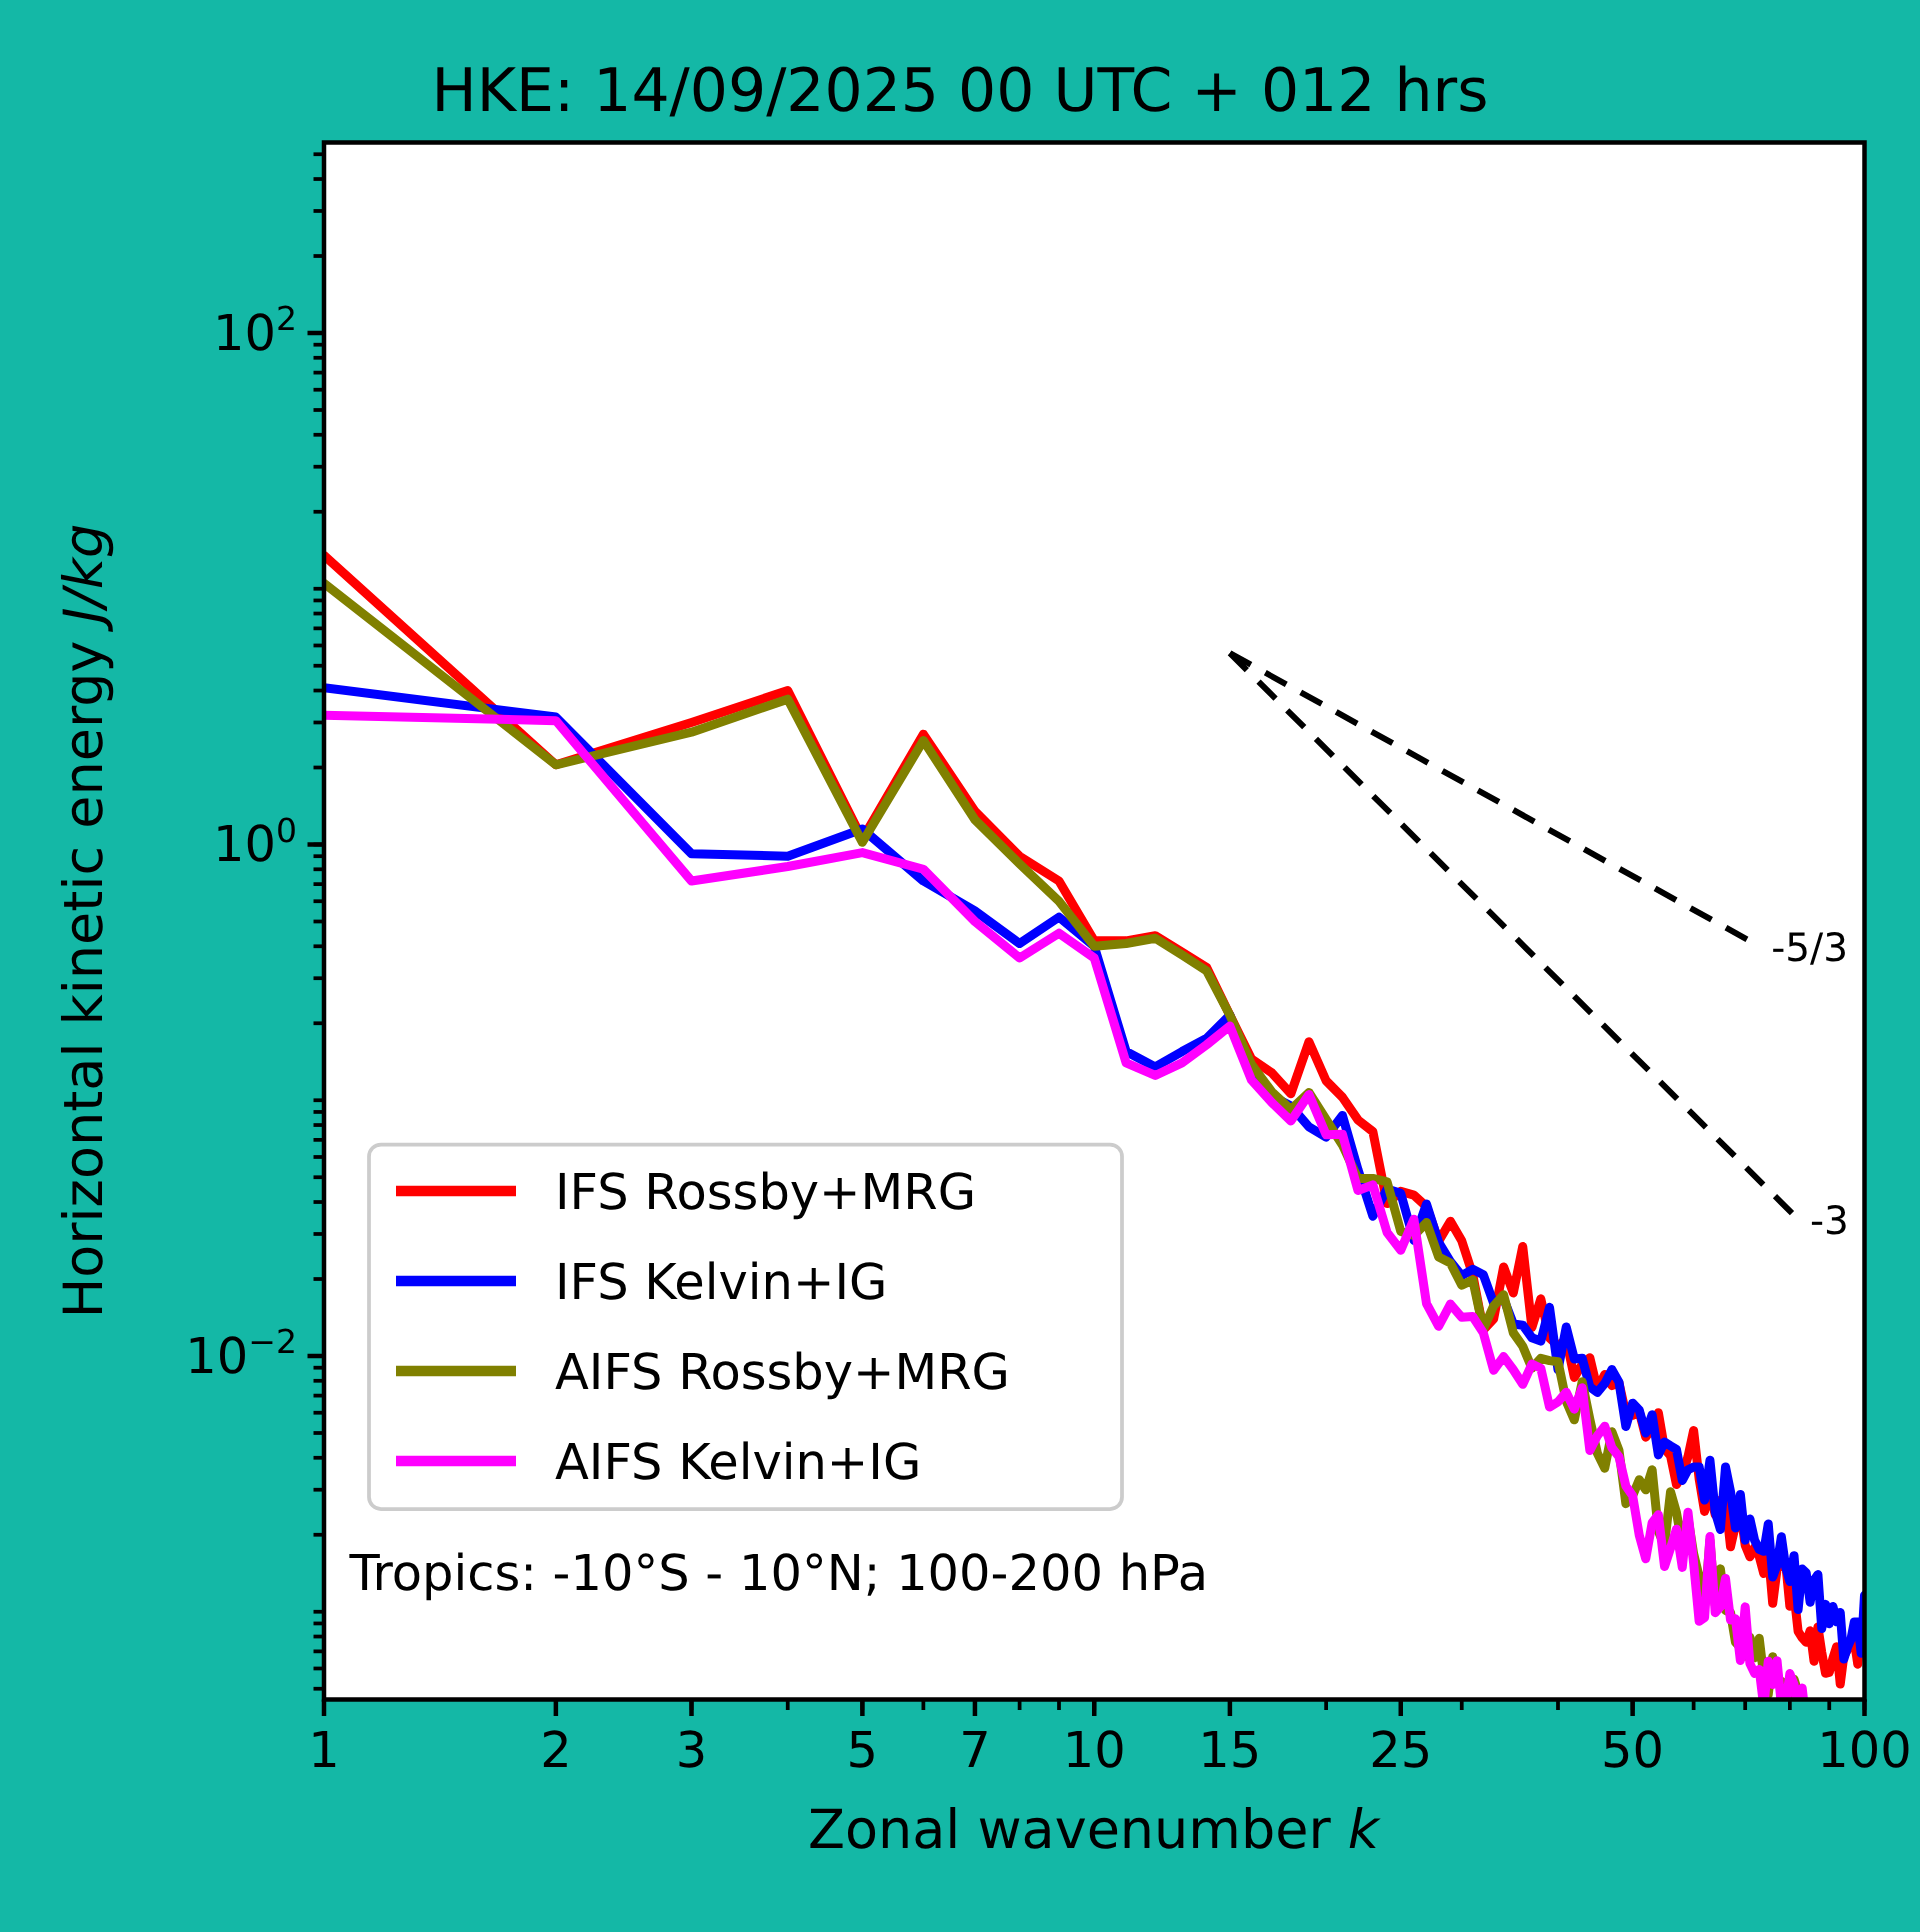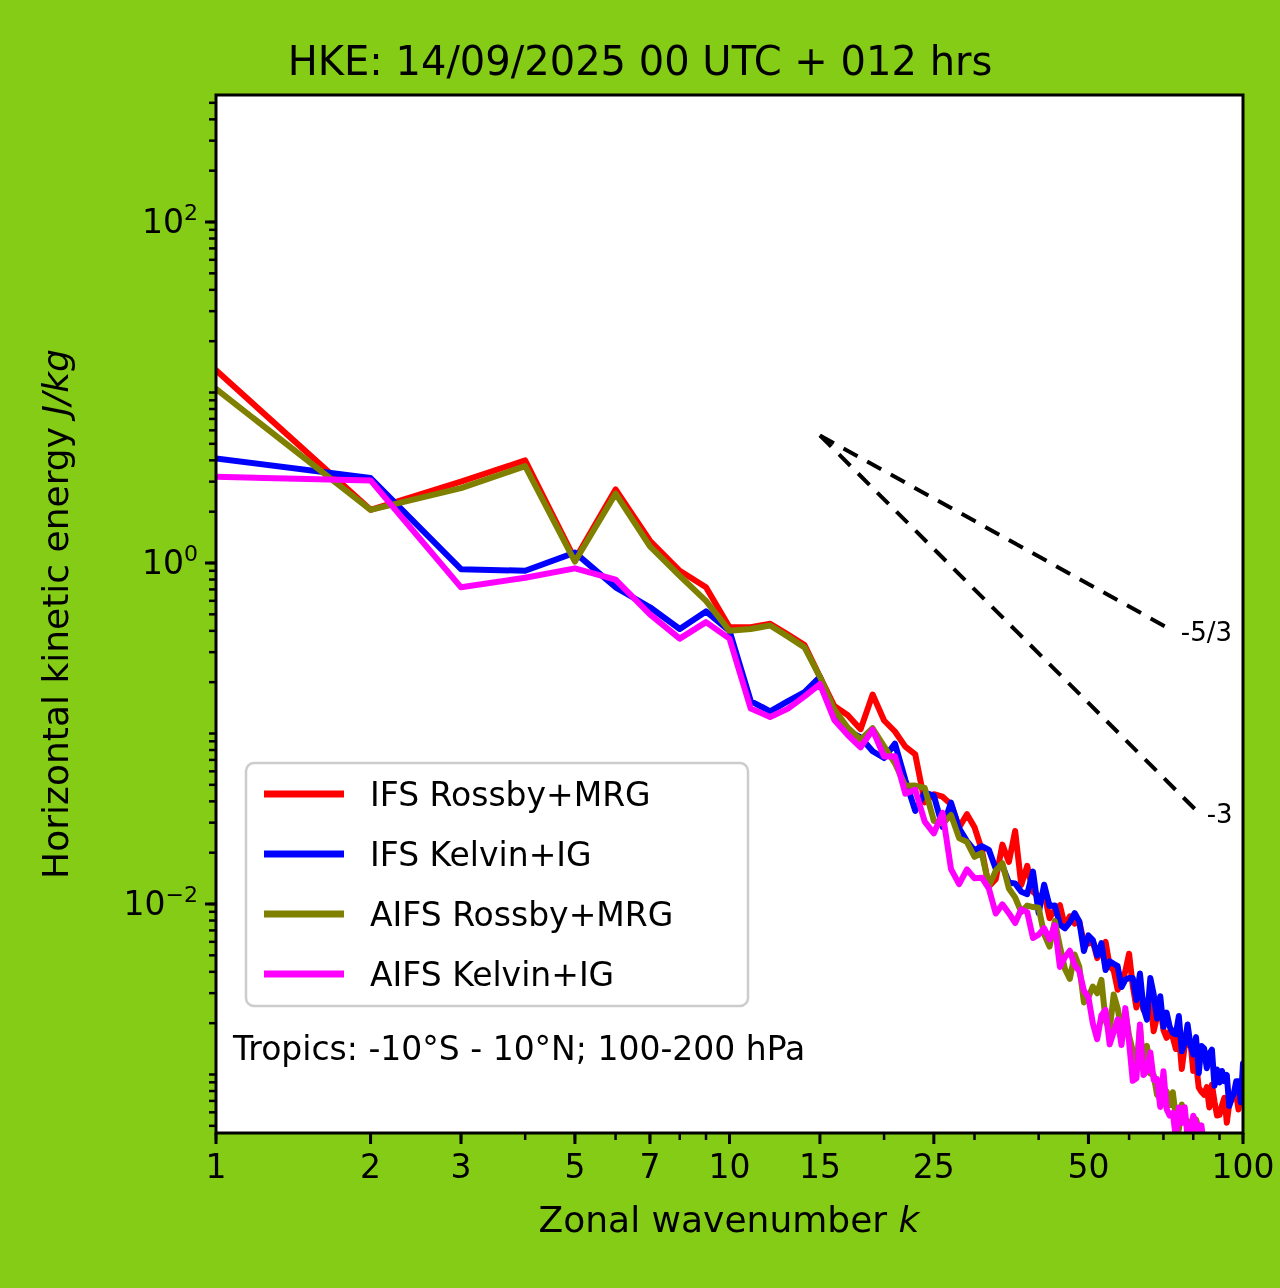--- a/index.html
+++ b/index.html
@@ -4,21 +4,21 @@
 <style>
   html, body {
     margin: 0;
     padding: 0;
     background: #ffffff;
   }
   #page {
     position: relative;
     width: 1280px;
     height: 1288px;
-    background: #84cc16;
+    background: #14b8a6;
     font-family: "DejaVu Sans", sans-serif;
     overflow: hidden;
   }
   #chart-title {
     position: absolute;
     left: 0;
     top: 38px;
     width: 1280px;
     text-align: center;
     font-size: 40px;

